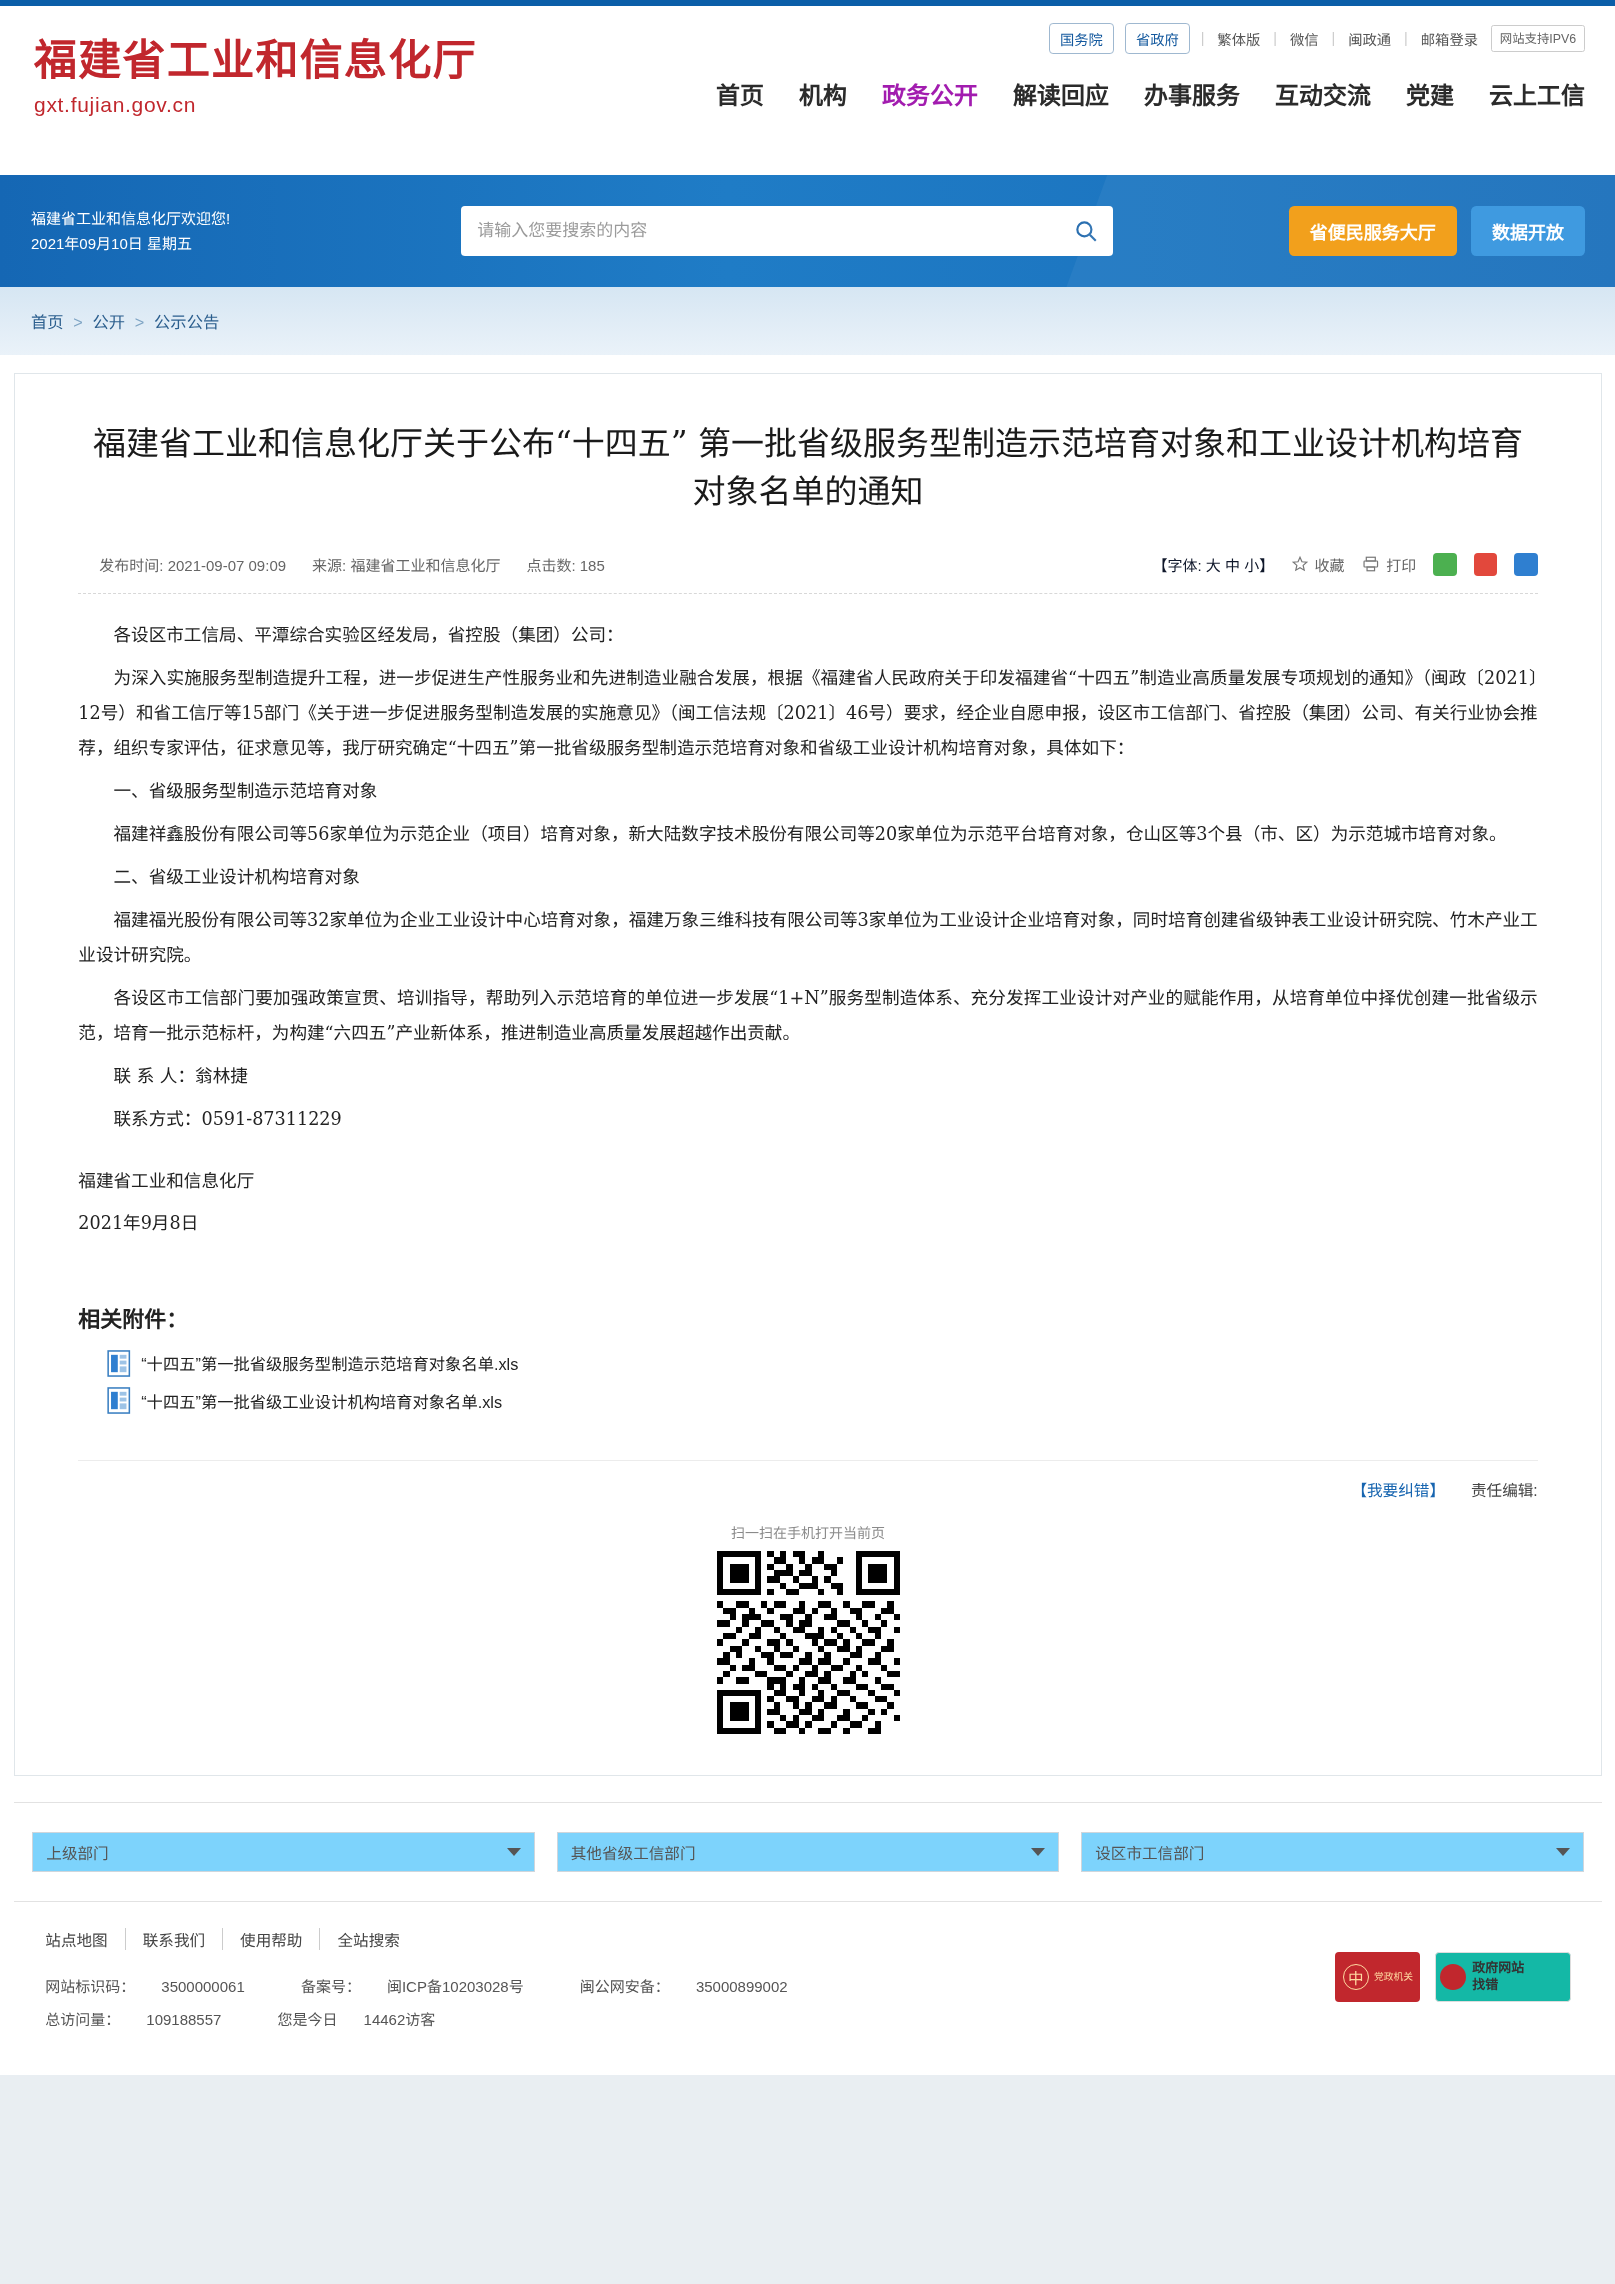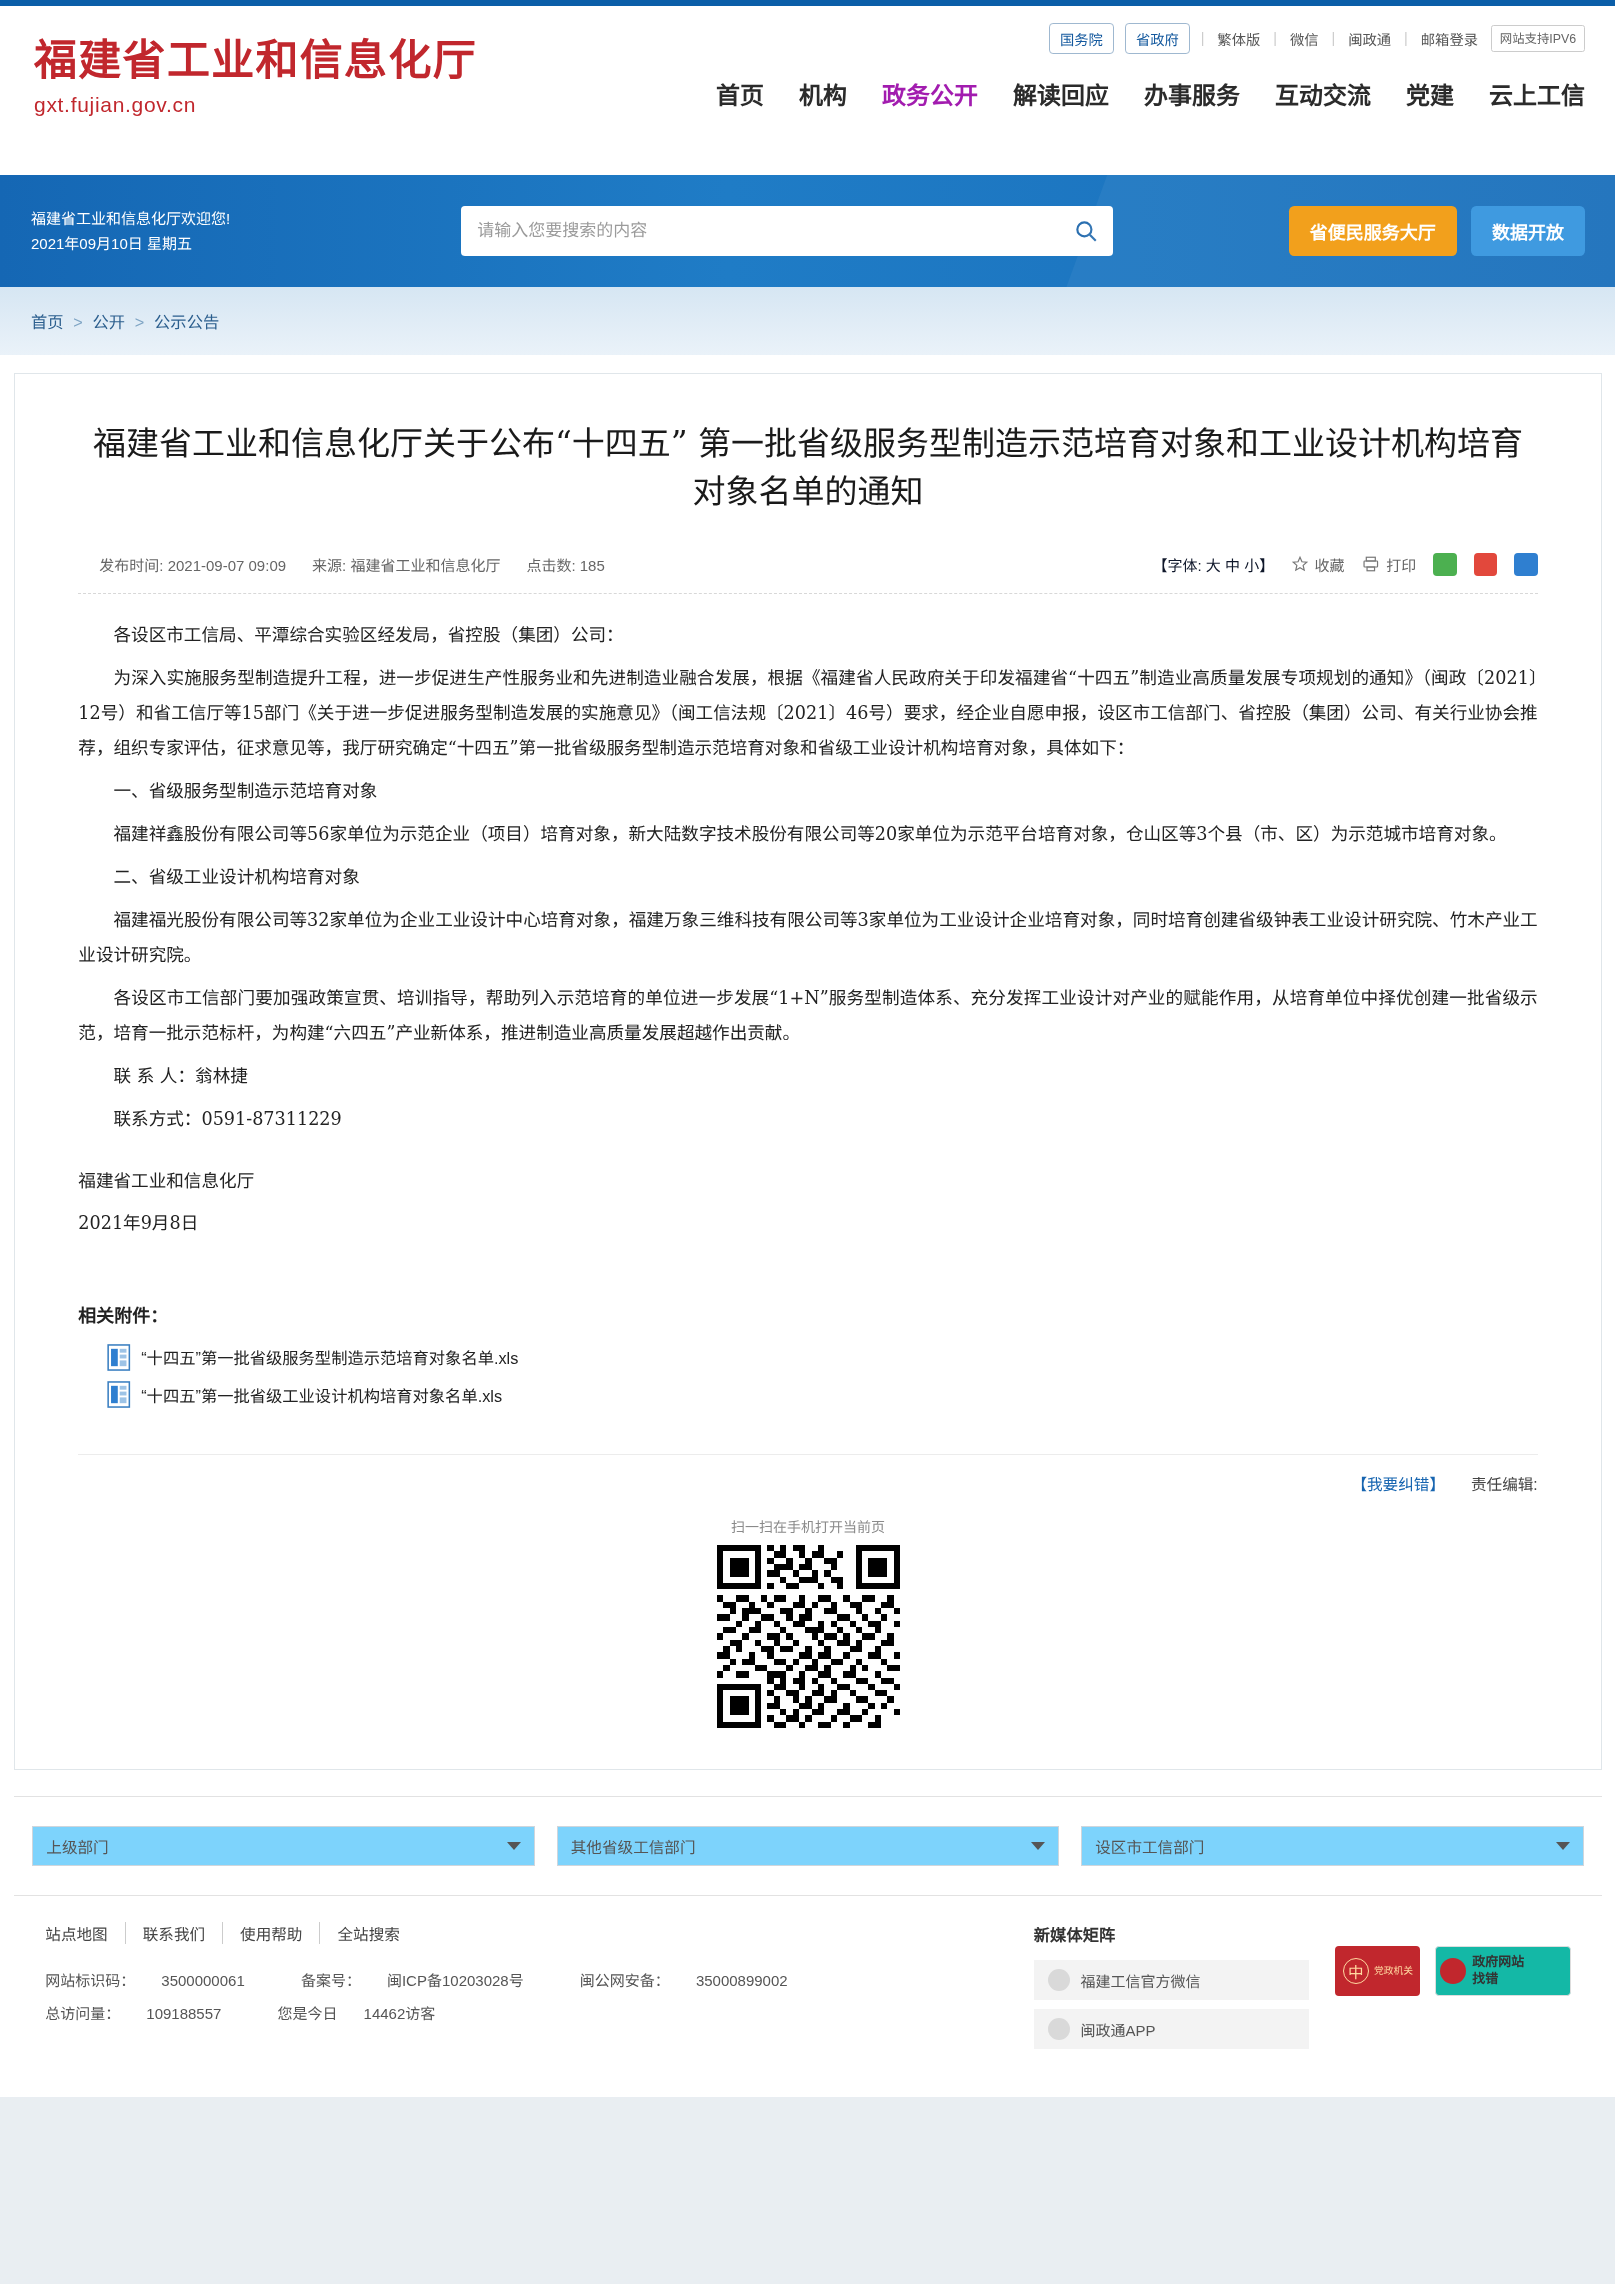--- a/index.html
+++ b/index.html
@@ -192,21 +192,21 @@
     color: #222;
     margin: 0 0 7.8px 0;
     text-align: justify;
   }
   .body-text p.ind { text-indent: 2em; }
   .sign { text-align: right; font-size: 17.6px; line-height: 2.0; color: #222; margin: 0; }
   .sign-wrap { margin-top: 26px; }
 
   .attach-title {
     margin-top: 59px;
-    font-size: 18px;
+    font-size: 22px;
     font-weight: bold;
     color: #222;
     font-family: "Liberation Sans", sans-serif;
   }
   .attach-list { margin-top: 17px; padding-left: 29px; }
   .attach-item { display: flex; align-items: center; gap: 10.4px; margin-bottom: 10.4px; }
   .attach-item a { font-size: 16.3px; color: #222; text-decoration: none; }
   .xls-ic { width: 23.5px; height: 27px; flex: none; }
 
   .editor-row {
@@ -669,31 +669,20 @@
           <span><span>备案号：</span><span>闽ICP备10203028号</span></span>
           <span><span>闽公网安备：</span><span>35000899002</span></span>
         </div>
         <div>
           <span><span>总访问量：</span><span>109188557</span></span>
           <span><span>您是今日</span><span>14462访客</span></span>
         </div>
       </div>
     </div>
 
-    <div class="foot-mid">
-      <div class="nm-title">新媒体矩阵</div>
-      <div class="nm-item">
-        <span class="nm-circle"></span>
-        <span>福建工信官方微信</span>
-      </div>
-      <div class="nm-item">
-        <span class="nm-circle"></span>
-        <span>闽政通APP</span>
-      </div>
-    </div>
 
     <div class="foot-right">
       <div class="badge-red">
         <span class="mark">中</span>
         <span class="txt">党政机关</span>
       </div>
       <div class="badge-white">
         <span class="mag"></span>
         <span class="t">
           <span>政府网站</span><br>

